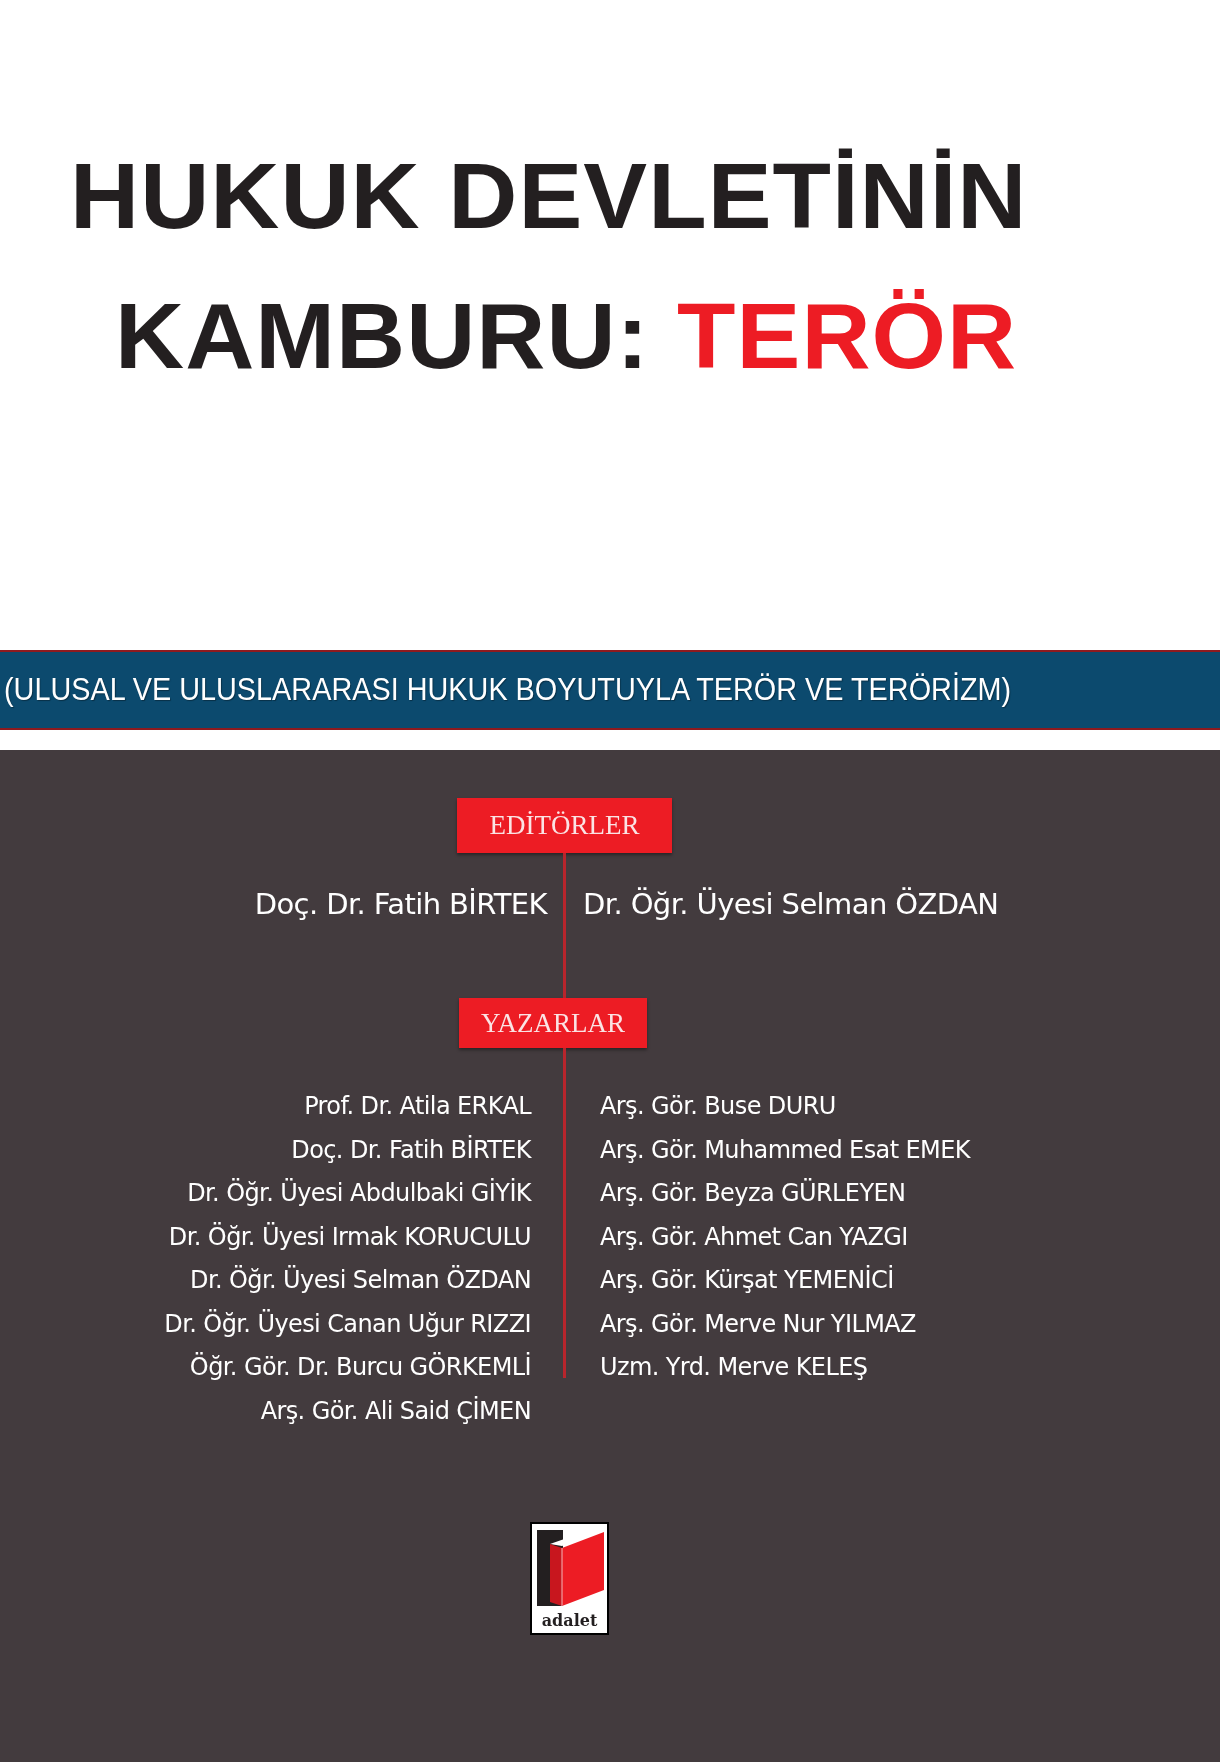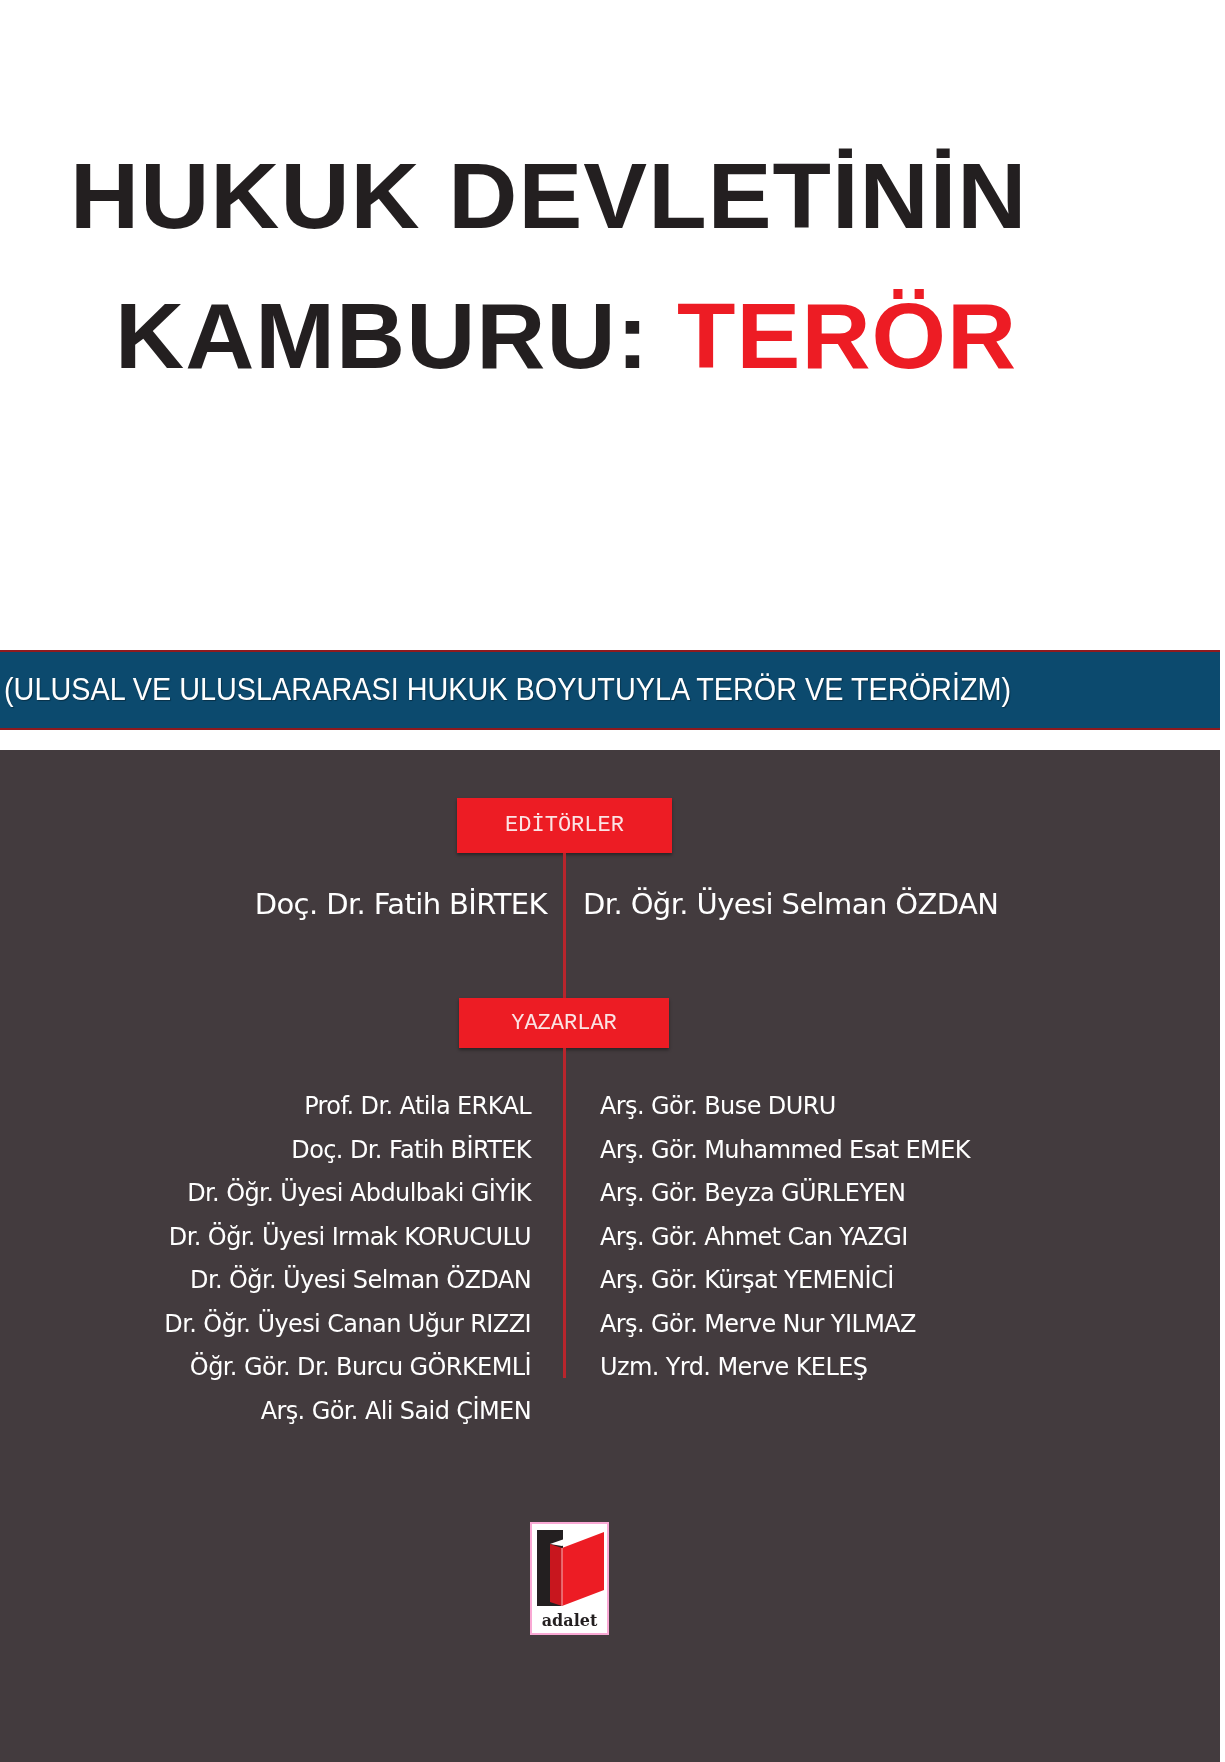--- a/index.html
+++ b/index.html
@@ -25,26 +25,26 @@
       color: #ffffff; font-family: "Liberation Sans", sans-serif; font-size: 31px;
       margin-left: 4px; white-space: nowrap; transform: scaleX(0.93); transform-origin: left center;
       text-shadow: 1px 1px 1px rgba(0,0,0,0.35);
     }
 
     #dark-panel {
       position: absolute; left: 0; top: 750px; width: 1220px; height: 1012px; background: #433b3e;
     }
     .section-label {
       position: absolute; background: #ed1c24; color: #fbe3e4;
-      font-family: Liberation Mono, monospace; font-size: 22px;
+      font-family: Liberation Serif, serif; font-size: 27px;
       display: flex; align-items: center; justify-content: center;
       box-shadow: 0 2px 3px rgba(0,0,0,0.4);
     }
     #label-editors { left: 457px; top: 48px; width: 215px; height: 55px; }
-    #label-authors { left: 459px; top: 248px; width: 210px; height: 50px; }
+    #label-authors { left: 459px; top: 248px; width: 188px; height: 50px; }
     .divider { position: absolute; width: 3px; background: #b8252c; }
     #divider-editors { left: 563px; top: 103px; height: 145px; }
     #divider-authors-long { left: 563px; top: 298px; height: 330px; }
 
     .name {
       position: absolute; color: #ffffff; font-family: "DejaVu Sans", sans-serif;
       font-size: 29px; white-space: nowrap; line-height: 1; letter-spacing: -0.6px;
     }
     .name.right { text-align: right; }
     #editor-left { right: 673px; top: 140px; }
@@ -53,21 +53,21 @@
     .col { position: absolute; }
     #authors-left { right: 689px; top: 335px; text-align: right; }
     #authors-right { left: 600px; top: 335px; }
     .col .row {
       color: #ffffff; font-family: "DejaVu Sans", sans-serif; font-size: 24px;
       white-space: nowrap; height: 43.5px; line-height: 43.5px; letter-spacing: -0.6px;
     }
 
     #publisher-logo {
       position: absolute; left: 530px; top: 772px; width: 79px; height: 113px;
-      background: #ffffff; box-sizing: border-box; border: 2px solid #f9a8d4;
+      background: #ffffff; box-sizing: border-box; border: 2px solid #000000;
     }
     #publisher-logo svg { display: block; }
     #publisher-name {
       position: absolute; left: 0; bottom: 3px; width: 100%; text-align: center;
       font-family: "DejaVu Serif", serif; font-weight: bold; font-size: 16px; color: #231f20;
     }
   </style>
 </head>
 <body>
 

